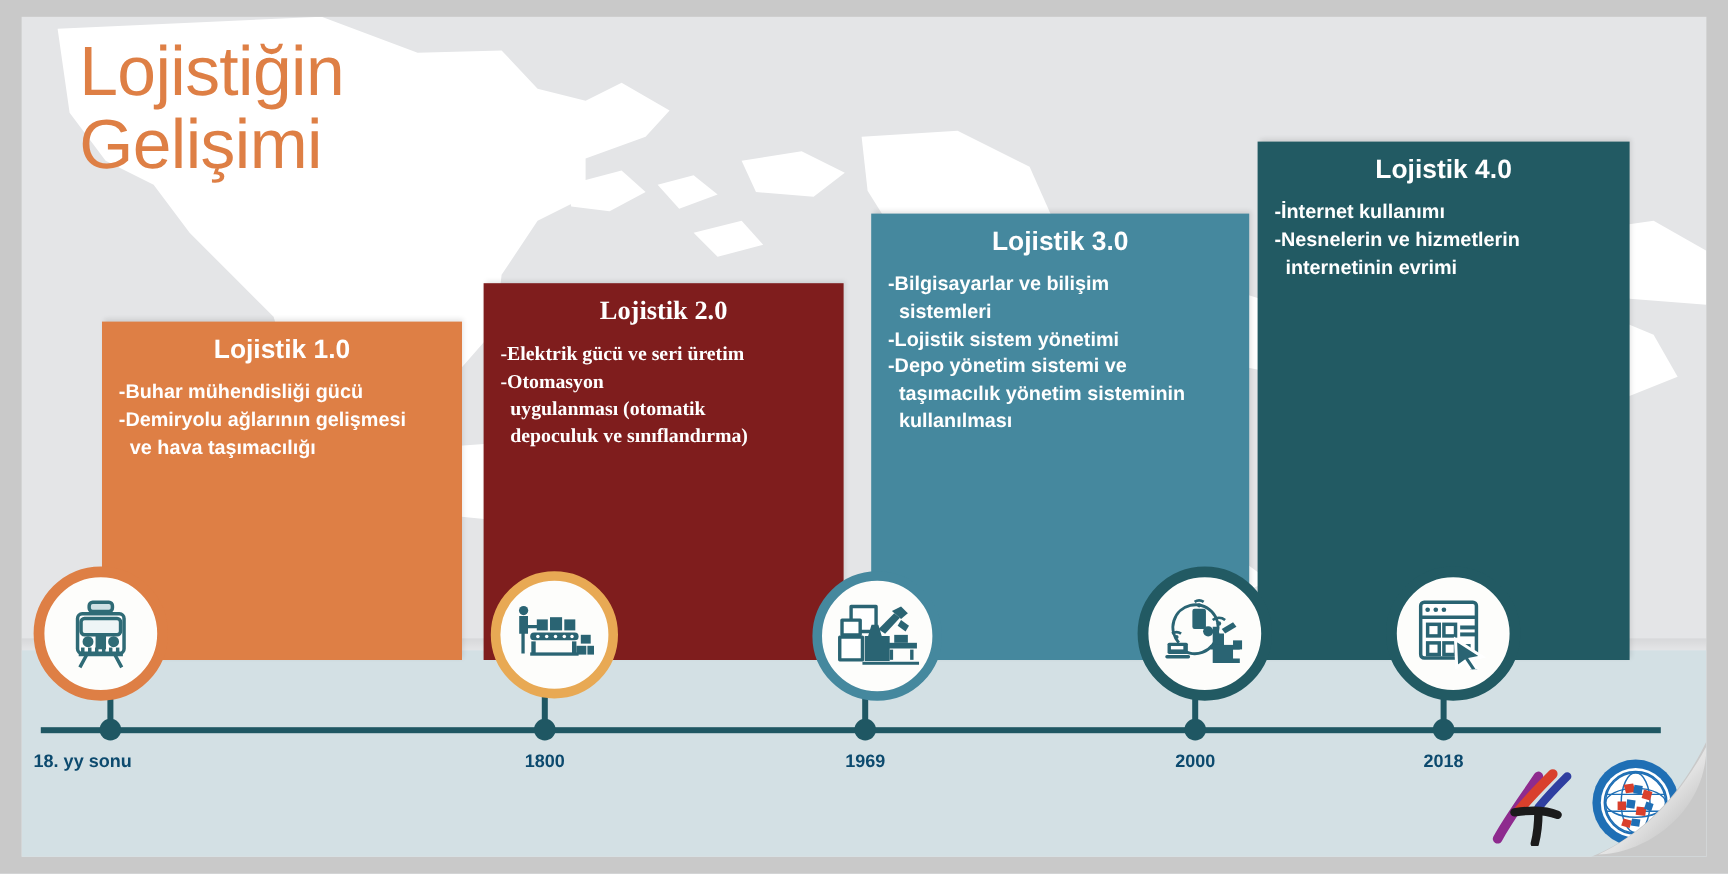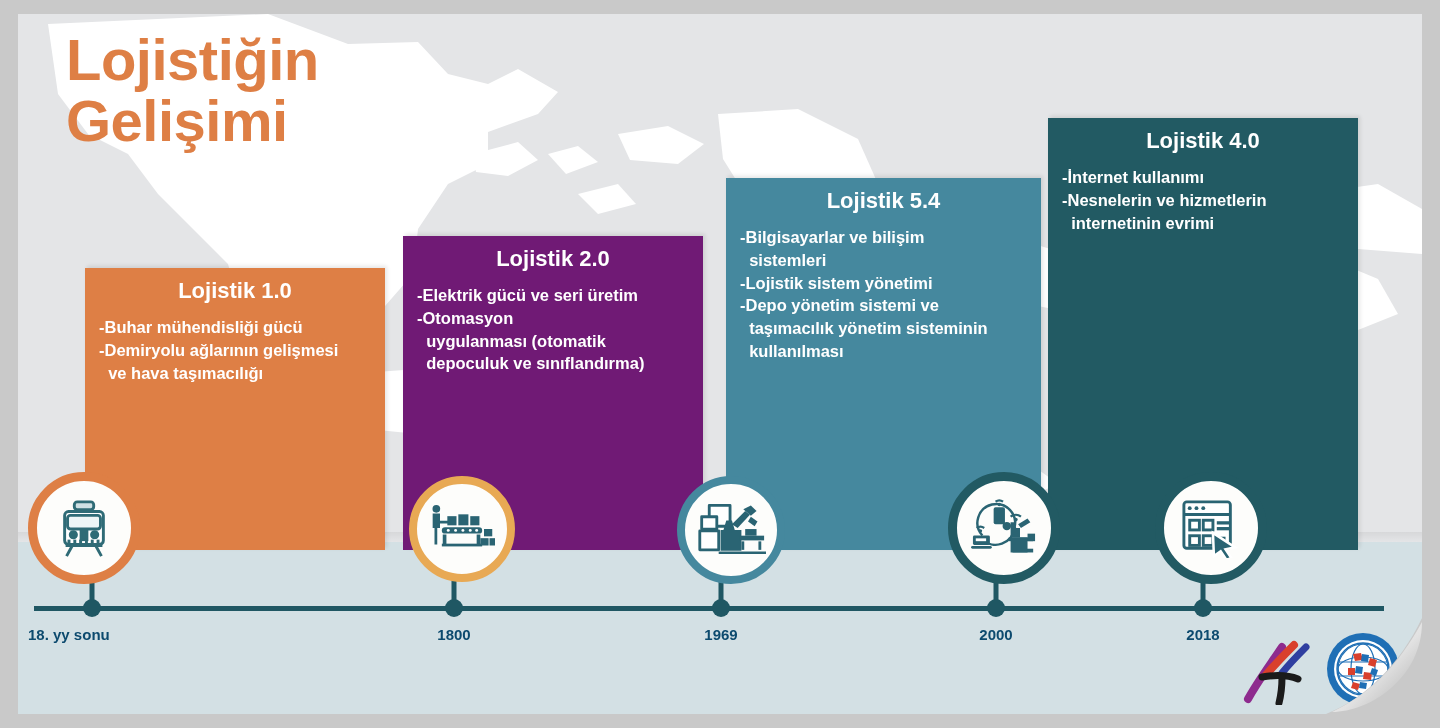--- a/index.html
+++ b/index.html
@@ -28,21 +28,21 @@
   
   .map{
     position:absolute;left:0;top:0;width:1404px;height:560px;
     opacity:1;pointer-events:none;
   }
 
   
   .title{
     position:absolute;left:48px;top:16px;
     color:#de7f45;
-    font-size:58px;line-height:1.05;font-weight:bold;
+    font-size:58px;line-height:1.05;font-weight:normal;
     letter-spacing:-0.5px;
     z-index:6;
   }
   .title span{display:block;}
 
   
   .bar{
     position:absolute;
     box-sizing:border-box;
     z-index:5;
@@ -54,21 +54,21 @@
     padding:10px 4px 0 4px;
   }
   .bar .bar-body{
     color:#ffffff;font-size:16.5px;line-height:1.38;
     padding:12px 10px 0 14px;
     font-weight:600;
   }
   .bar .bar-body div{white-space:pre;}
 
   #bar1{left:55px;top:254px;width:300px;height:282px;background:#de7f45;margin-left:12px;}
-  #bar2{left:385px;top:222px;width:300px;height:314px;background:#701a75;}
+  #bar2{left:385px;top:222px;width:300px;height:314px;background:#7f1d1d;font-family:Liberation Serif, serif;}
   #bar3{left:708px;top:164px;width:315px;height:372px;background:#45889e;}
   #bar4{left:1030px;top:104px;width:310px;height:432px;background:#225a63;}
 
   
   .axis{
     position:absolute;left:16px;top:592px;width:1350px;height:5px;
     background:#1f5763;z-index:7;
   }
   .node{position:absolute;z-index:8;}
   .node .stem{
@@ -163,21 +163,21 @@
       <div class="bar-title">Lojistik 2.0</div>
       <div class="bar-body">
         <div>-Elektrik gücü ve seri üretim</div>
         <div>-Otomasyon</div>
         <div>  uygulanması (otomatik</div>
         <div>  depoculuk ve sınıflandırma)</div>
       </div>
     </div>
 
     <div class="bar" id="bar3">
-      <div class="bar-title">Lojistik 5.4</div>
+      <div class="bar-title">Lojistik 3.0</div>
       <div class="bar-body">
         <div>-Bilgisayarlar ve bilişim</div>
         <div>  sistemleri</div>
         <div>-Lojistik sistem yönetimi</div>
         <div>-Depo yönetim sistemi ve</div>
         <div>  taşımacılık yönetim sisteminin</div>
         <div>  kullanılması</div>
       </div>
     </div>
 

